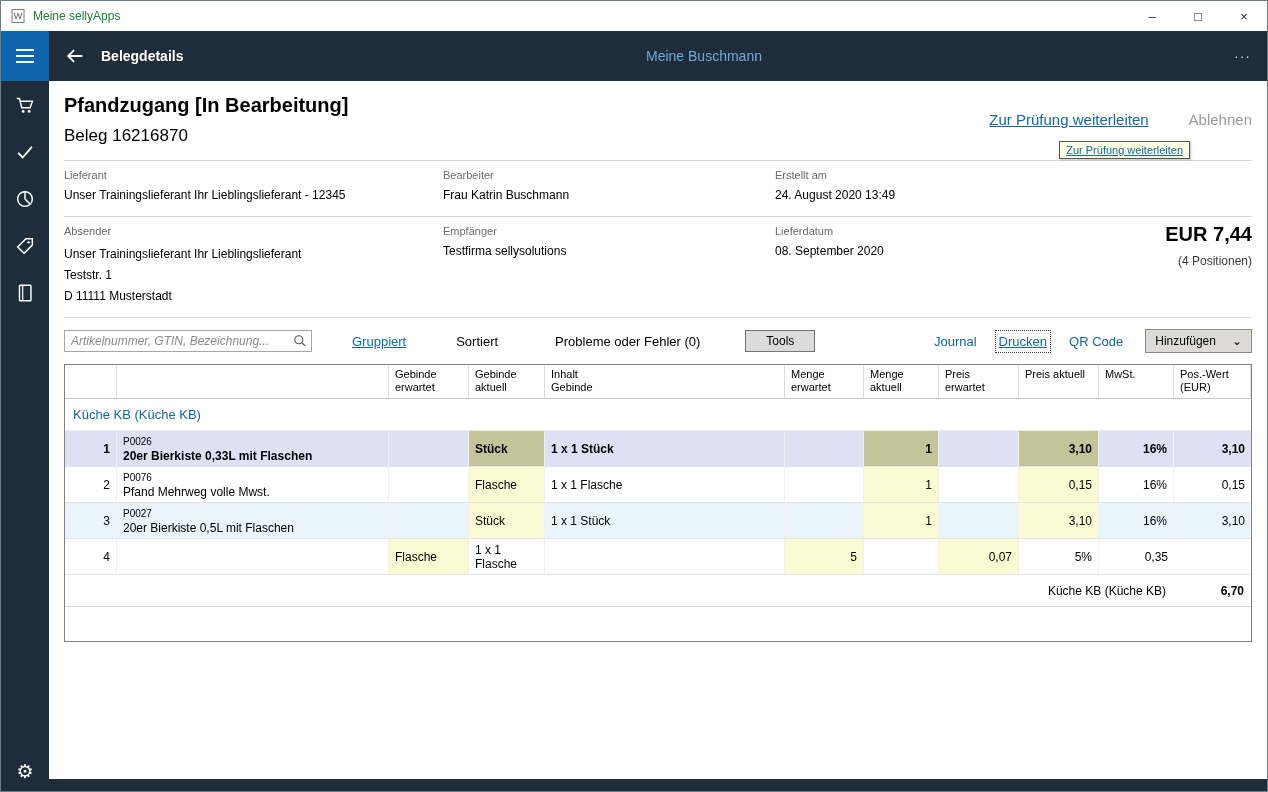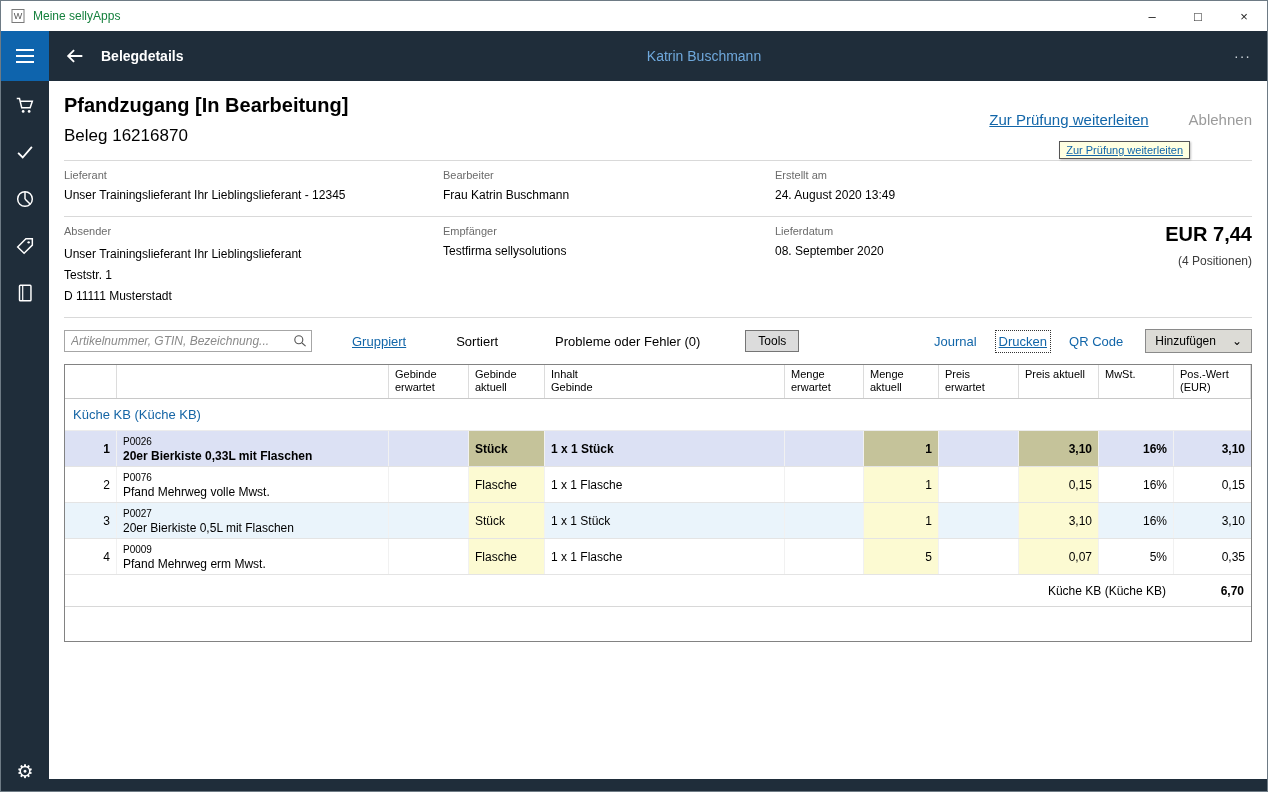--- a/index.html
+++ b/index.html
@@ -58,21 +58,21 @@
   
   .toolbar { display:flex; align-items:center; height:46px; font-size:13px; }
   .searchwrap { position:relative; width:248px; }
   .searchinput { width:248px; height:22px; border:1px solid #a6a6a6; padding:2px 24px 2px 6px; font-size:12px; font-family:"Liberation Sans",sans-serif; color:#333; }
   .searchinput::placeholder { font-style:italic; color:#8a8a8a; }
   .searchico { position:absolute; right:4px; top:3px; }
   .tb-link { color:#1266a9; cursor:pointer; }
   .tb-underline { text-decoration:underline; }
   .tb-plain { color:#000; cursor:pointer; }
   .ml40 { margin-left:40px; } .ml50 { margin-left:50px; } .ml55 { margin-left:57px; } .ml45 { margin-left:45px; }
-  .toolsbtn { padding:3px 12px; background:#dcdcdc; border:1px solid #757575; font-size:12px; color:#000; cursor:pointer; font-family:"Liberation Sans",sans-serif; }
+  .toolsbtn { padding:3px 20px; background:#dcdcdc; border:1px solid #757575; font-size:12px; color:#000; cursor:pointer; font-family:"Liberation Sans",sans-serif; }
   .tb-right { margin-left:auto; display:flex; align-items:center; gap:22px; }
   .focusdotted { outline:1px dotted #333; outline-offset:3px; }
   .addbtn { padding:4px 9px; background:#dcdbd6; border:1px solid #8a8a8a; font-size:12px; color:#000; display:flex; align-items:center; gap:16px; cursor:pointer; }
 
   
   .table { border:1px solid #828282; height:278px; display:flex; flex-direction:column; font-size:12px; background:#fff; }
   .trow { display:grid; grid-template-columns:52px 272px 80px 76px 240px 79px 75px 80px 80px 75px 1fr; border-bottom:1px solid #e4e4e4; }
   .c { padding:0 6px; display:flex; align-items:center; border-right:1px solid #f1f1f1; overflow:hidden; min-width:0; }
   .c:last-child { border-right:none; }
   .thead { flex:0 0 34px; border-bottom:1px solid #c8c8c8; }
@@ -119,21 +119,21 @@
         <span></span>
         <span></span>
         <span></span>
       </div>
     <div class="backbtn">
       <svg width="22" height="22" viewBox="0 0 24 24">
           <path d="M20 12H5 M11 5.5l-6.5 6.5 6.5 6.5" fill="none" stroke="#fff" stroke-width="2"></path>
         </svg>
     </div>
     <div class="pagetitle">Belegdetails</div>
-    <div class="username">Katrin Buschmann</div>
+    <div class="username">Meine Buschmann</div>
     <div class="morebtn">···</div>
   </div>
 
   <div class="bodyrow">
 
     <div class="sidebar">
       <div class="sideicon">
         <svg width="22" height="22" viewBox="0 0 24 24">
             <path d="M3 5h3l2.4 10h9.2l2.4-7H7" fill="none" stroke="#fff" stroke-width="1.6"></path>
             <circle cx="10" cy="19" r="1.5" fill="#fff"></circle>
@@ -314,24 +314,20 @@
             <div class="c"></div>
             <div class="c numr hl">1</div>
             <div class="c"></div>
             <div class="c numr hl">3,10</div>
             <div class="c numr">16%</div>
             <div class="c numr">3,10</div>
           </div>
 
           <div class="trow drow">
             <div class="c numr c-num">4</div>
-            <div class="c c-art">
-                <span class="code">P0009</span>
-                <span class="aname">Pfand Mehrweg erm Mwst.</span>
-              </div>
             <div class="c"></div>
             <div class="c hl">Flasche</div>
             <div class="c c-inh">1 x 1 Flasche</div>
             <div class="c"></div>
             <div class="c numr hl">5</div>
             <div class="c"></div>
             <div class="c numr hl">0,07</div>
             <div class="c numr">5%</div>
             <div class="c numr">0,35</div>
           </div>

